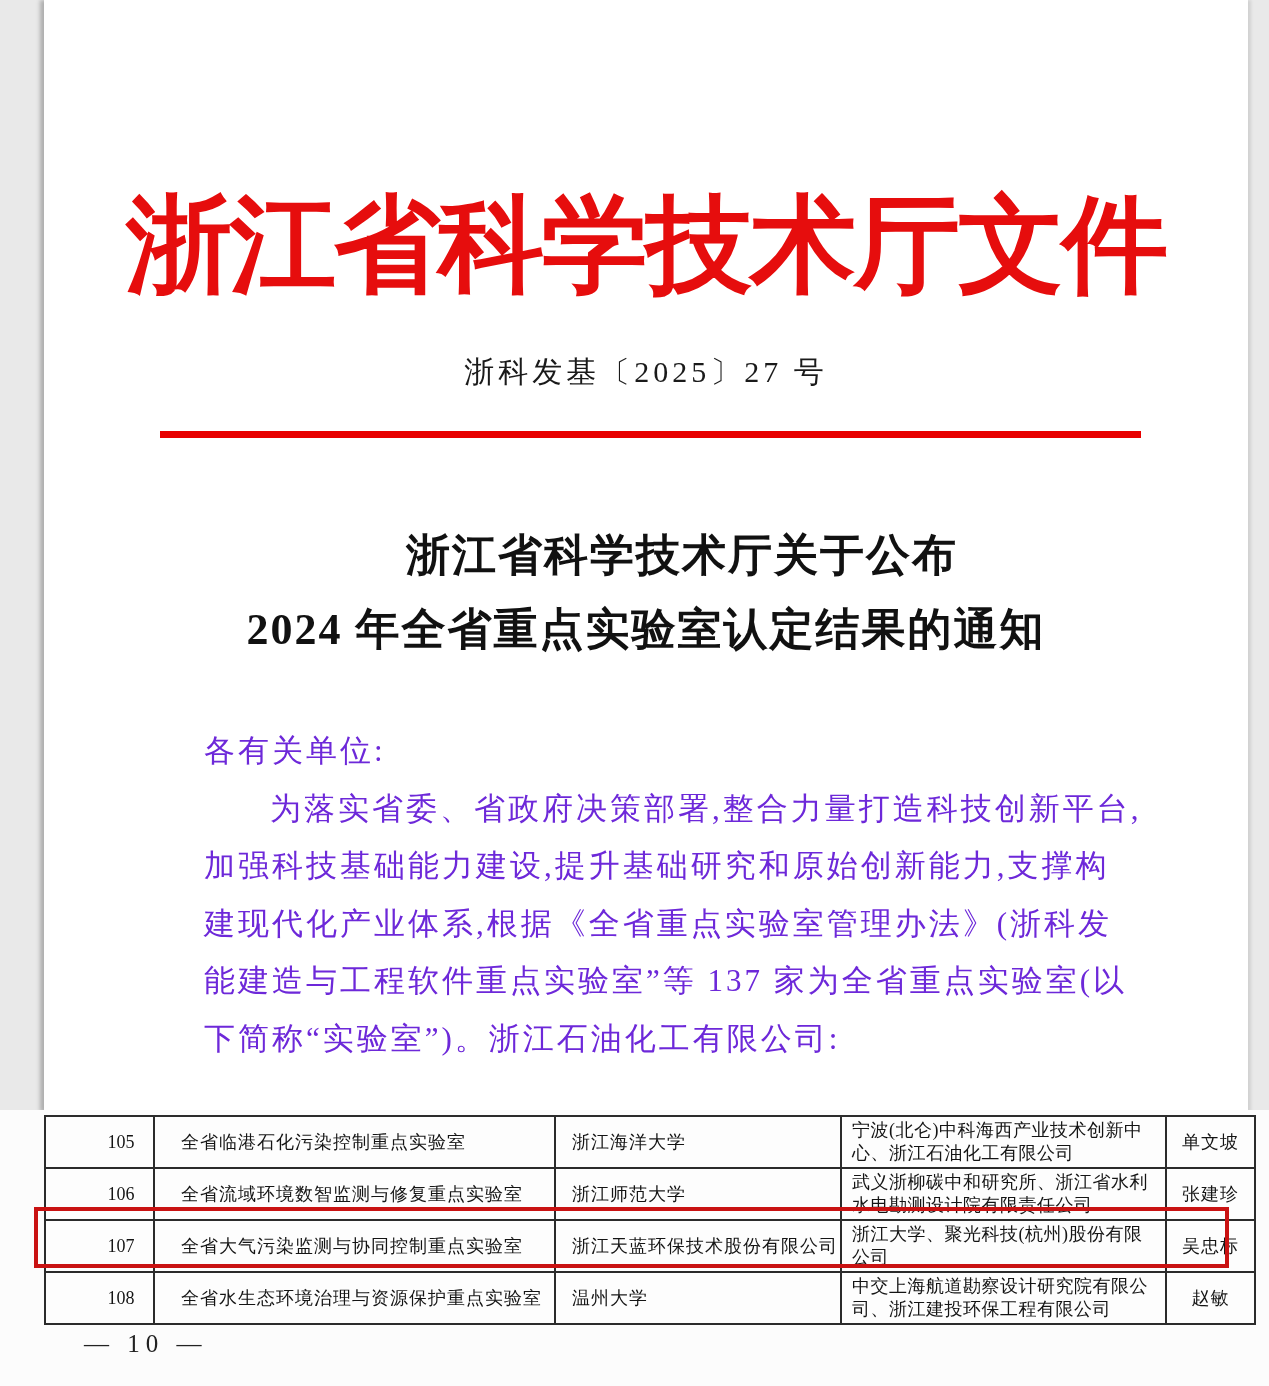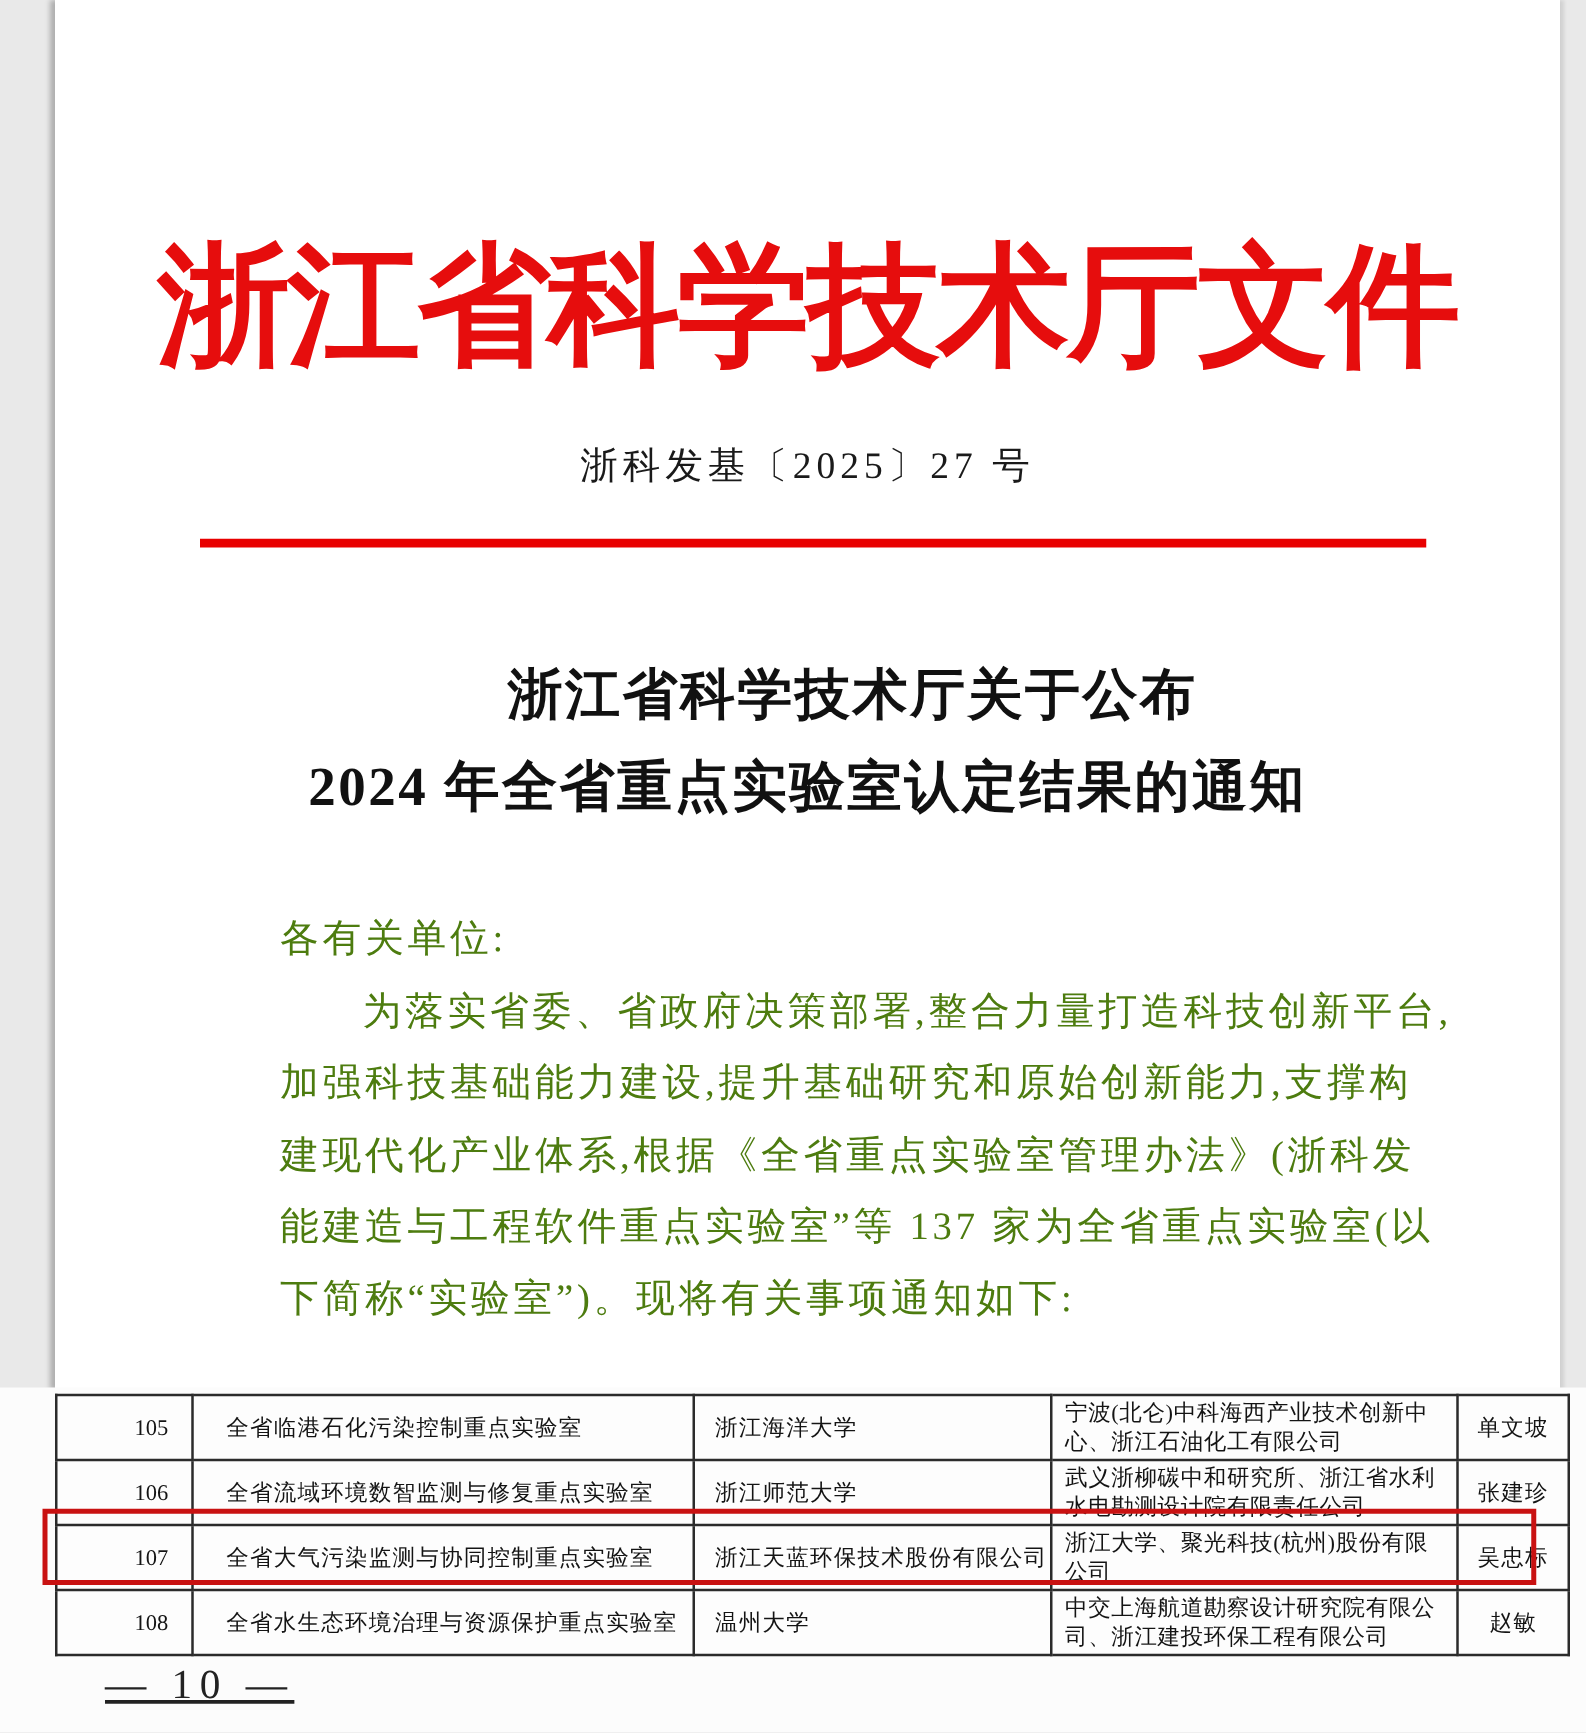--- a/index.html
+++ b/index.html
@@ -25,21 +25,21 @@
     position:absolute;top:431px;left:116px;width:981px;height:7px;
   }
   .doc-subtitle{
     position:absolute;left:0;width:100%;text-align:center;
     font-size:44px;font-weight:bold;color:#111;letter-spacing:2px;white-space:nowrap;
   }
   .doc-subtitle.line1{top:526px;margin-left:36px;}
   .doc-subtitle.line2{top:600px;}
   .doc-body{
     position:absolute;top:722px;left:160px;width:940px;
-    font-size:31px;color:#4d7c0f;letter-spacing:3px;margin-left:20px;
+    font-size:31px;color:#6d28d9;letter-spacing:3px;
   }
   .doc-body .bline{height:57.6px;line-height:57.6px;white-space:nowrap;}
   .doc-body .indent{padding-left:66px;}
 
   
   .table-section{
     position:absolute;top:1110px;left:0;width:1269px;height:276px;
     background:#fcfcfc;z-index:5;
   }
   table.lab-table{
@@ -56,21 +56,21 @@
   td.col-part{width:303px;padding:2px 10px;line-height:23px;letter-spacing:0.5px;}
   td.col-dir{width:85px;text-align:center;letter-spacing:1px;}
   tr.lab-row{height:49px;}
 
   .highlight-box{
     position:absolute;top:97px;left:34px;width:1187px;height:53px;
     border:4px solid #c91212;z-index:6;background:transparent;
   }
   .page-number{
     position:absolute;top:220px;left:84px;
-    font-size:33px;color:#222;letter-spacing:6px;white-space:nowrap;text-decoration:underline;
+    font-size:25px;color:#222;letter-spacing:6px;white-space:nowrap;
   }
 </style>
 </head>
 <body>
 
 <div id="screen">
 
   <div class="doc-page">
 
     <div class="doc-title" style="color:#e60d0d">浙江省科学技术厅文件</div>
@@ -82,21 +82,21 @@
     <div class="doc-subtitle line1">浙江省科学技术厅关于公布</div>
 
     <div class="doc-subtitle line2">2024 年全省重点实验室认定结果的通知</div>
 
     <div class="doc-body">
       <div class="bline">各有关单位:</div>
       <div class="bline indent">为落实省委、省政府决策部署,整合力量打造科技创新平台,</div>
       <div class="bline">加强科技基础能力建设,提升基础研究和原始创新能力,支撑构</div>
       <div class="bline">建现代化产业体系,根据《全省重点实验室管理办法》(浙科发</div>
       <div class="bline">能建造与工程软件重点实验室”等 137 家为全省重点实验室(以</div>
-      <div class="bline">下简称“实验室”)。现将有关事项通知如下:</div>
+      <div class="bline">下简称“实验室”)。浙江石油化工有限公司:</div>
     </div>
   </div>
 
   <div class="table-section">
 
     <table class="lab-table">
       <tbody>
         <tr class="lab-row">
           <td class="col-no">105</td>
           <td class="col-lab">全省临港石化污染控制重点实验室</td>

